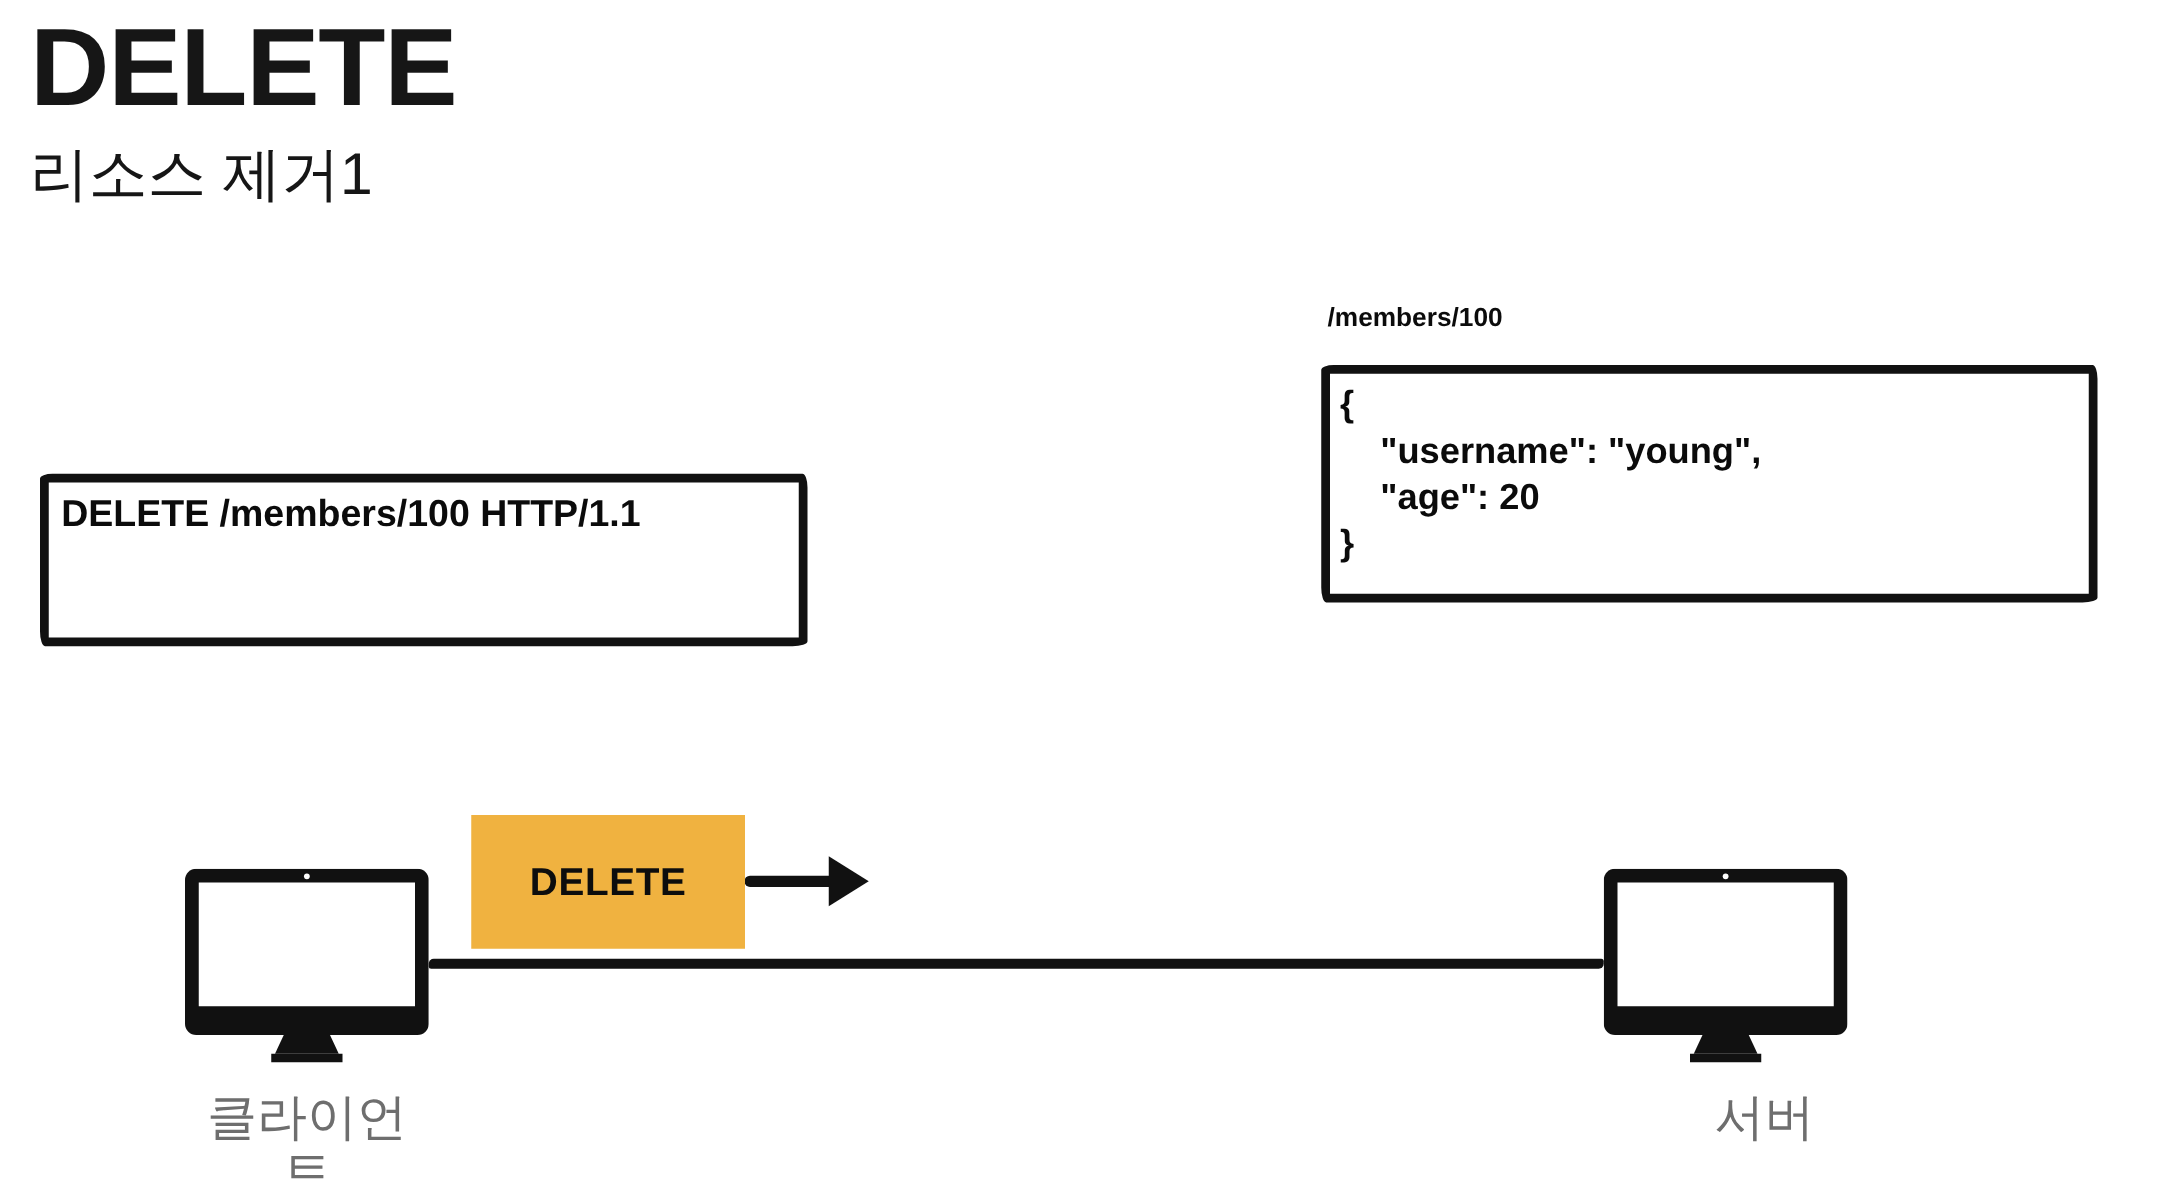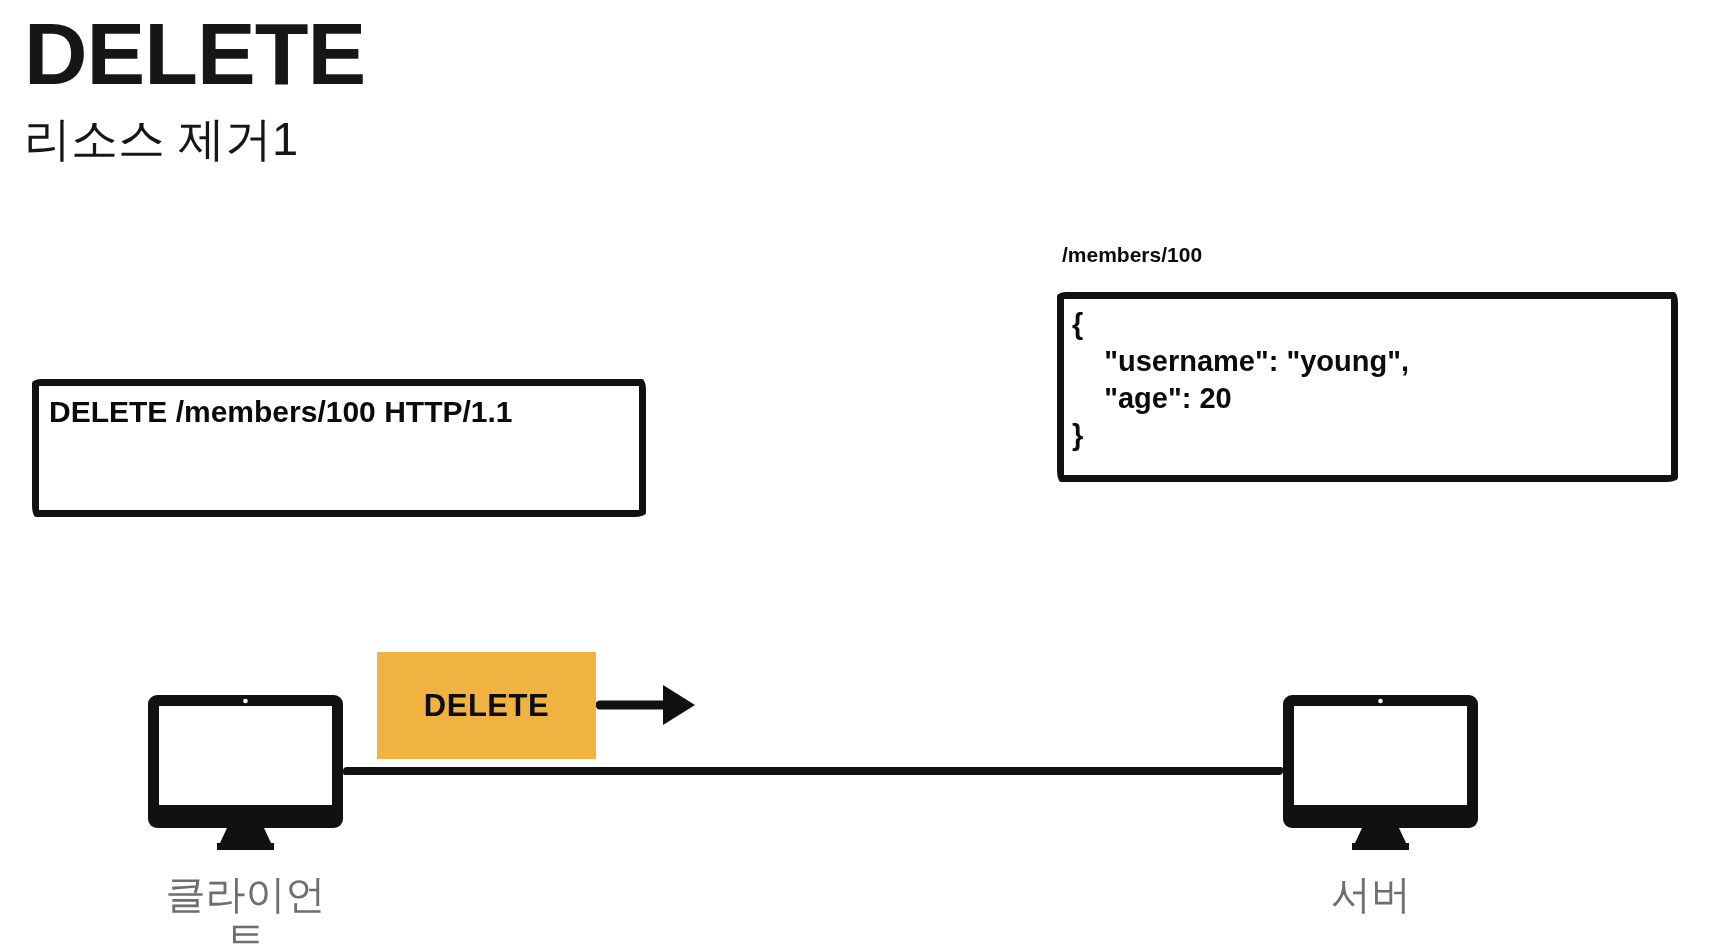--- a/index.html
+++ b/index.html
@@ -84,21 +84,21 @@
   .monitor-server{left:1283px;top:695px;}
 
   .node-label{
     top:872px;width:195px;
     text-align:center;
     font-size:40px;font-weight:400;
     color:var(--node-label-gray);
     line-height:1.1;
   }
   .node-label-client{left:148px;}
-  .node-label-server{left:1216px;text-align:right;}
+  .node-label-server{left:1314px;}
 </style>
 </head>
 <body>
 
 <div class="abs slide-title">DELETE</div>
 <div class="abs slide-subtitle">리소스 제거1</div>
 
 <div class="abs sketch-box request-box">
   <div class="request-line">DELETE /members/100 HTTP/1.1</div>
 </div>

